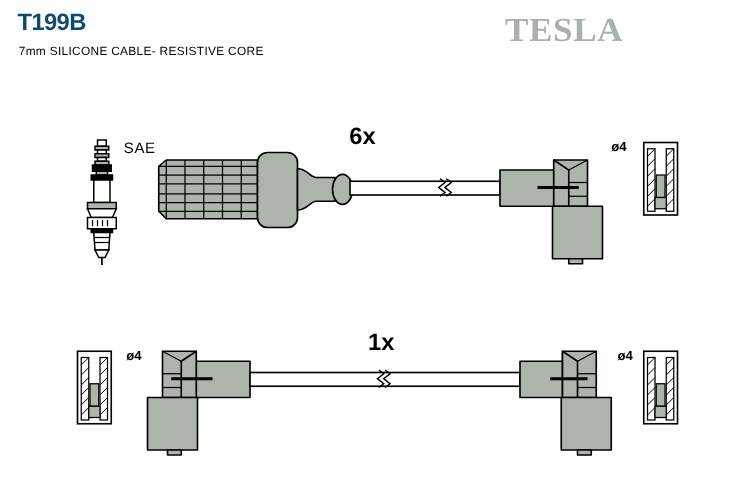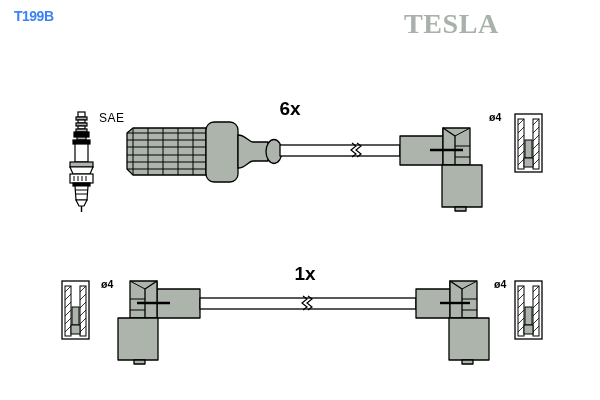--- a/index.html
+++ b/index.html
@@ -18,24 +18,24 @@
     position: absolute;
     left: 0; top: 0;
     width: 600px;
     height: 400px;
     background: #ffffff;
   }
   #part-title {
     position: absolute;
     left: 14px;
     top: 8px;
-    font-size: 14px;
+    font-size: 19px;
     font-weight: bold;
     letter-spacing: -0.5px;
-    color: #3b82f6;
+    color: #0c4a6e;
     font-family: "Liberation Sans", sans-serif;
   }
   #part-subtitle {
     position: absolute;
     left: 15px;
     top: 36px;
     font-size: 9.5px;
     letter-spacing: 0.25px;
     color: #000000;
     font-family: "Liberation Sans", sans-serif;
@@ -77,20 +77,21 @@
     letter-spacing: 0.5px;
   }
 </style>
 </head>
 <body>
 
 <div id="sheet">
 
   <div id="part-title">T199B</div>
 
+  <div id="part-subtitle">7mm SILICONE CABLE- RESISTIVE CORE</div>
 
   <div id="brand-logo">TESLA</div>
 
   <svg class="drawing" width="600" height="400" viewBox="0 0 600 400">
 
     <g>
 
       <g stroke="#000" stroke-width="1.2" fill="#ffffff">
         <rect x="78" y="112" width="7" height="5"></rect>
         <rect x="76" y="117" width="11" height="3" fill="#adb4ac"></rect>

